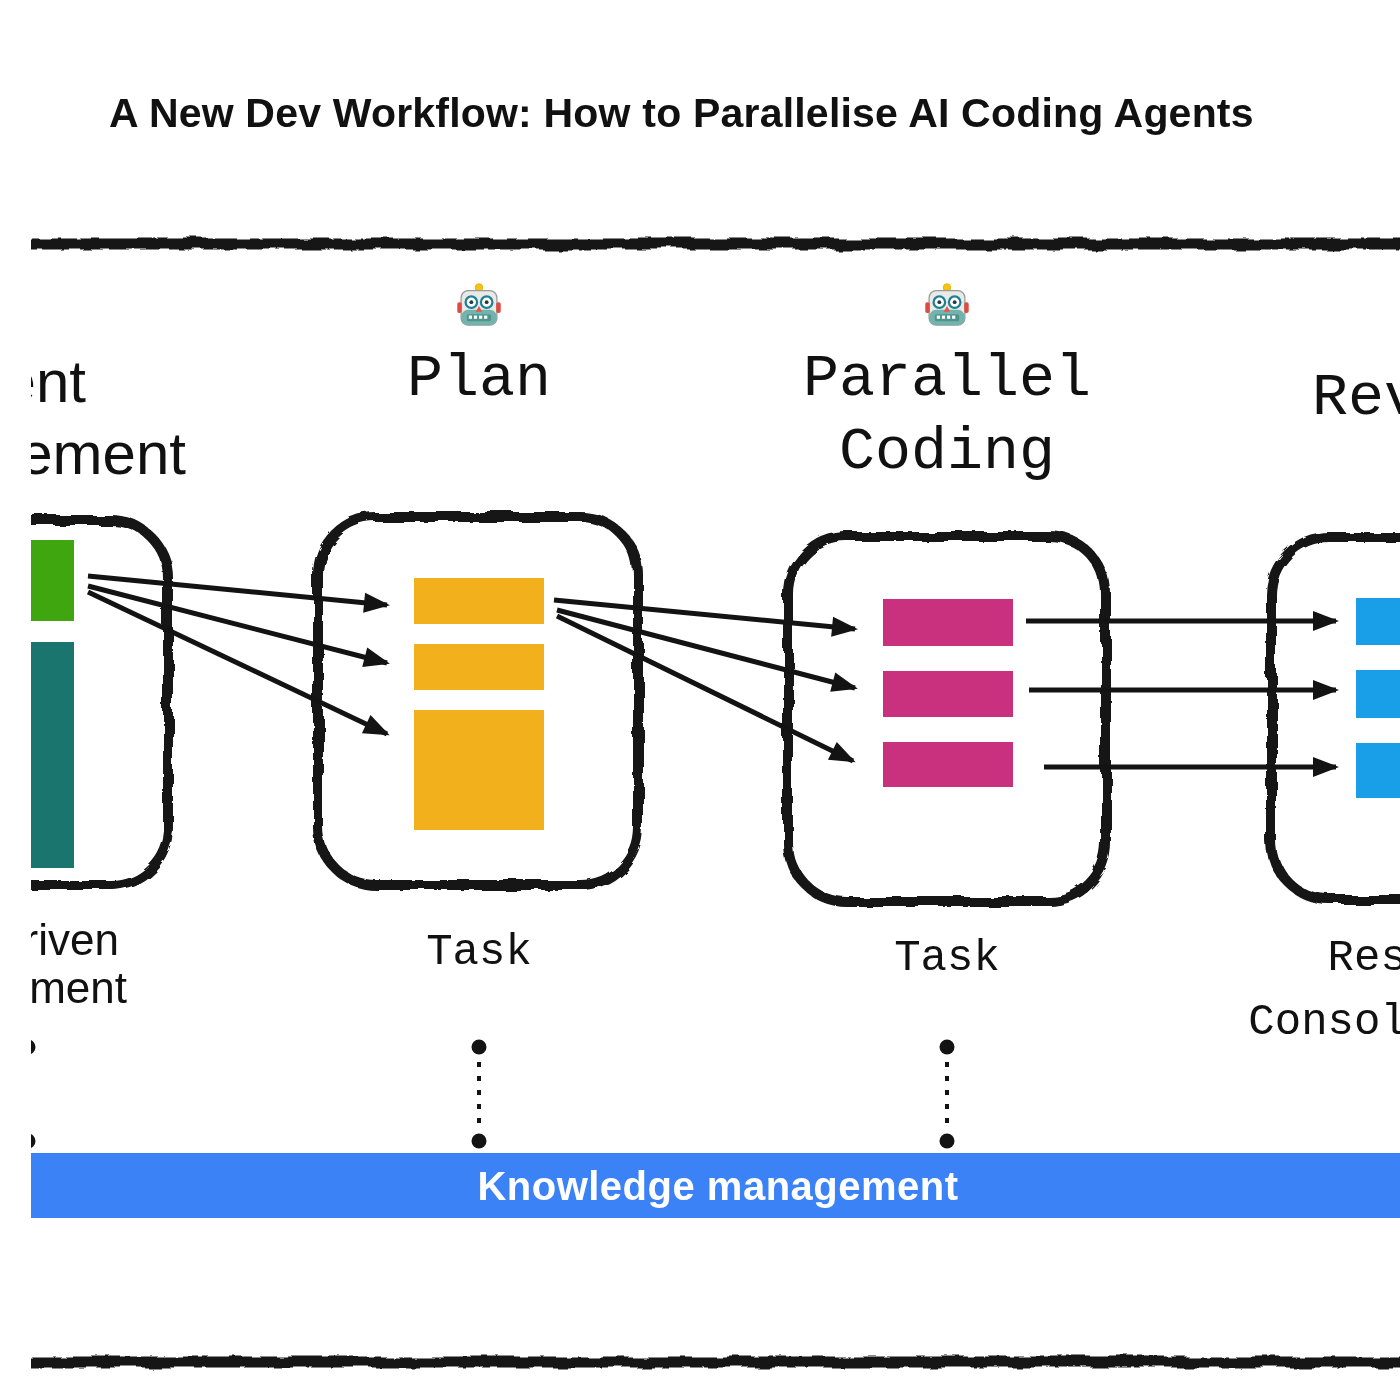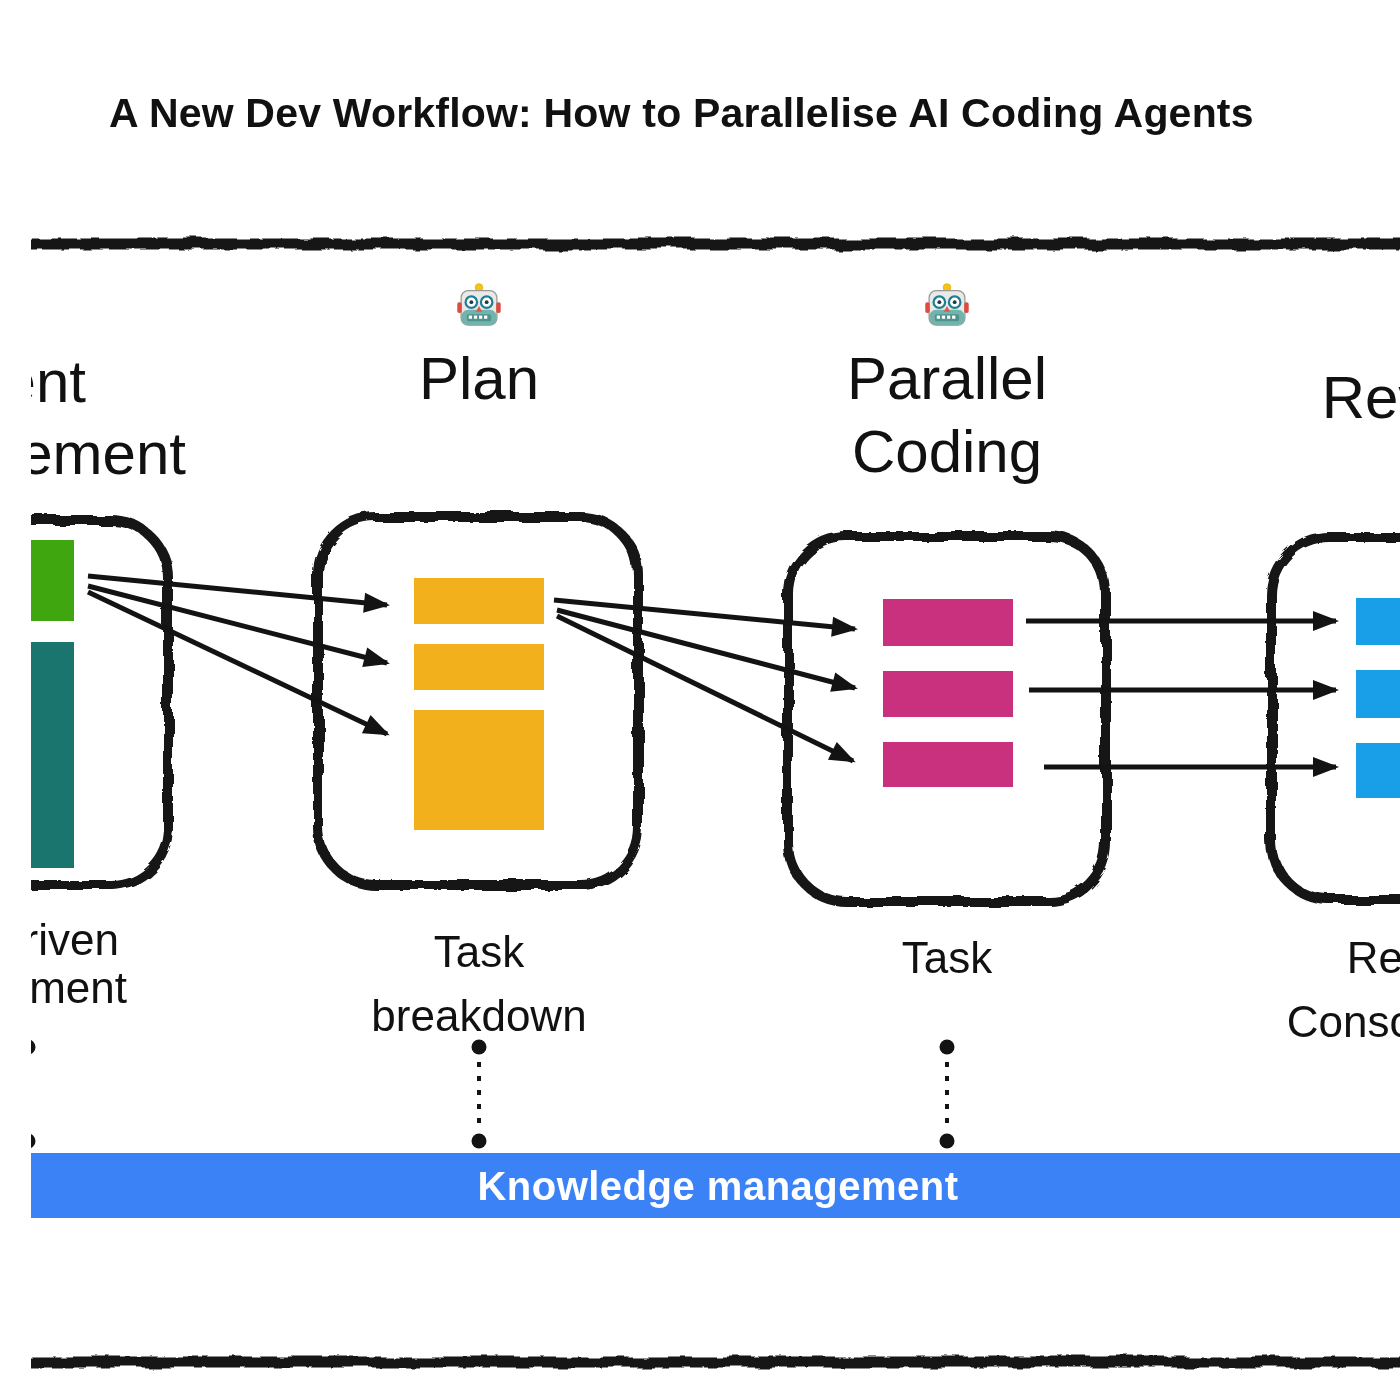--- a/index.html
+++ b/index.html
@@ -1,21 +1,21 @@
 <!DOCTYPE html>
 <html><head>
 <meta charset="utf-8">
 <style>
   html,body{margin:0;padding:0;background:#fff;}
   .canvas{
     position:relative;width:1400px;height:1400px;overflow:hidden;
     background:#ffffff;font-family:"Liberation Sans","DejaVu Sans",sans-serif;color:#111;margin-left:31px;
   }
   .abs{position:absolute;}
-  .pin-center{position:absolute;white-space:nowrap;transform:translateX(-50%);}
+  .pin-center{position:absolute;white-space:nowrap;transform:translateX(-50%);font-family:Liberation Mono, monospace;}
   .pin-right{position:absolute;white-space:nowrap;text-align:right;}
   .main-title{font-size:41px;font-weight:bold;letter-spacing:.2px;}
   .stage-title{font-size:60px;line-height:64px;}
   .stage-caption{font-size:44px;line-height:48px;}
   .bar{position:absolute;}
   .kbar{
     position:absolute;left:0;top:1153px;width:1400px;height:65px;
     background:#3b82f6;display:flex;align-items:center;justify-content:center;
   }
   .kbar span{
@@ -54,21 +54,20 @@
 
   <span class="pin-center stage-title" style="left:916px;top:420px;">Coding</span>
   <span class="pin-center stage-title" style="left:916px;top:347px;">Parallel</span>
 
   <span class="pin-center stage-title" style="left:1389px;top:366px;">Review</span>
 
   <span class="pin-right stage-caption" style="right:1312px;top:916px;">Doc-driven</span>
   <span class="pin-right stage-caption" style="right:1304px;top:964px;">development</span>
 
   <span class="pin-center stage-caption" style="left:448px;top:928px;">Task</span>
-  <span class="pin-center stage-caption" style="left:448px;top:992px;">breakdown</span>
 
   <span class="pin-center stage-caption" style="left:916px;top:934px;">Task</span>
 
   <span class="pin-center stage-caption" style="left:1389px;top:934px;">Results</span>
   <span class="pin-center stage-caption" style="left:1389px;top:998px;">Consolidation</span>
 
   <div class="emoji-wrap" style="left:-45px;top:283px;">
     <svg width="46" height="46" viewBox="0 0 72 72">
       <rect x="34" y="2" width="4" height="10" fill="#b9b9b7"></rect>
       <circle cx="36" cy="7" r="6" fill="#f6c40f" stroke="#d9a404" stroke-width="1"></circle>

